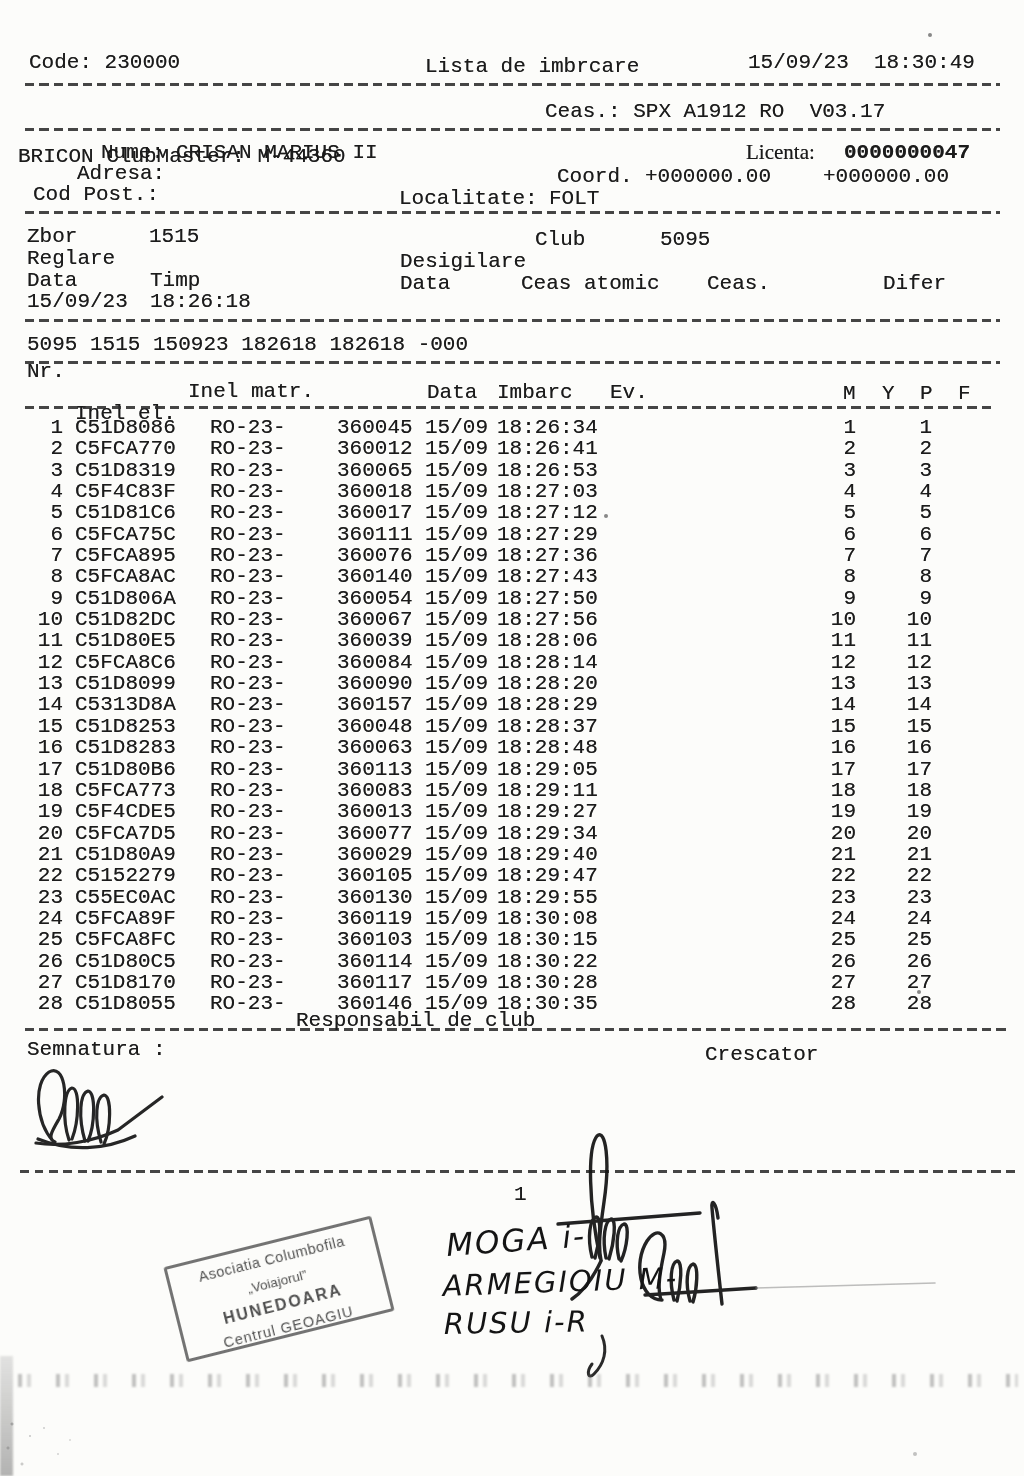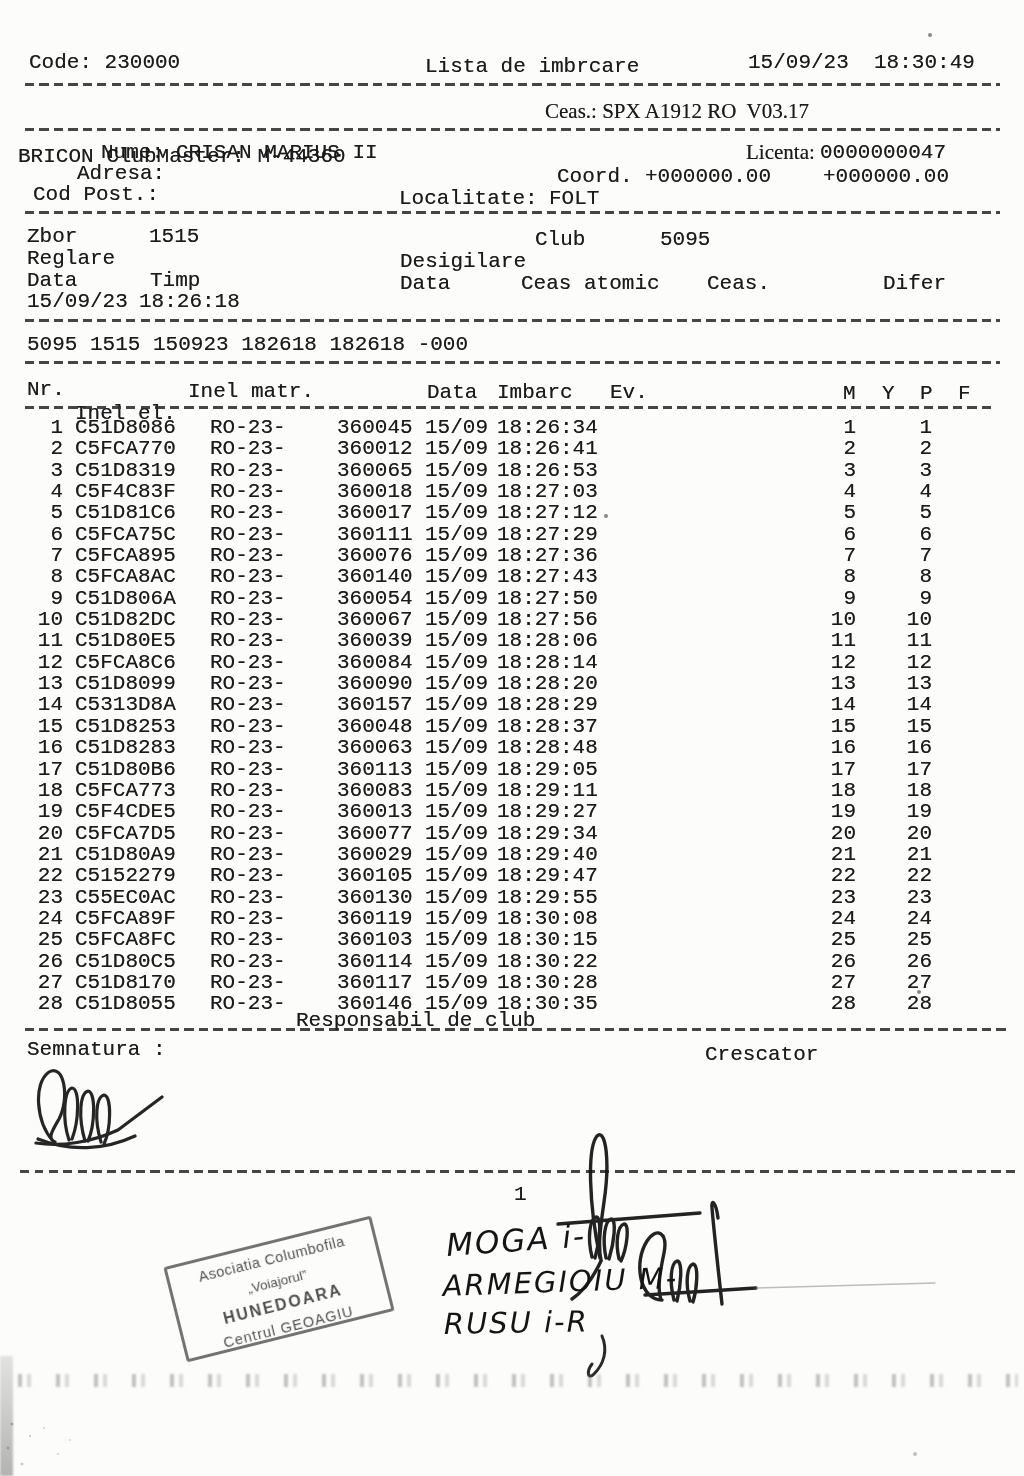--- a/index.html
+++ b/index.html
@@ -76,27 +76,27 @@
 <body>
 
 <div class="page">
 
   <div class="t" style="left:29px;top:52px;">Code: 230000</div>
   <div class="t" style="left:425px;top:56px;">Lista de imbrcare</div>
   <div class="t" style="left:748px;top:52px;">15/09/23  18:30:49</div>
   <div class="dash" style="left:25px;top:83px;width:975px;"></div>
 
   <div class="t" style="left:18px;top:98px;margin-top:48px;">BRICON ClubMaster: M-44360</div>
-  <div class="t" style="left:545px;top:101px;font-family:Liberation Serif, serif;">Ceas.: SPX A1912 RO  V03.17</div>
+  <div class="t" style="left:545px;top:101px;">Ceas.: SPX A1912 RO  V03.17</div>
   <div class="dash" style="left:25px;top:128px;width:975px;"></div>
 
   <div class="t" style="left:101px;top:142px;text-align:center;">Nume:</div>
   <div class="t" style="left:176px;top:142px;">CRISAN MARIUS II</div>
   <div class="t" style="left:746px;top:142px;font-family:Liberation Serif, serif;">Licenta:</div>
-  <div class="t" style="left:820px;top:142px;">0000000047</div>
+  <div class="t" style="left:844px;top:142px;font-weight:bold;">0000000047</div>
   <div class="t" style="left:77px;top:163px;">Adresa:</div>
   <div class="t" style="left:557px;top:166px;">Coord.</div>
   <div class="t" style="left:645px;top:166px;">+000000.00</div>
   <div class="t" style="left:823px;top:166px;">+000000.00</div>
   <div class="t" style="left:33px;top:184px;">Cod Post.:</div>
   <div class="t" style="left:399px;top:188px;">Localitate:</div>
   <div class="t" style="left:549px;top:188px;">FOLT</div>
   <div class="dash" style="left:25px;top:211px;width:975px;"></div>
 
   <div class="t" style="left:27px;top:226px;">Zbor</div>
@@ -105,27 +105,27 @@
   <div class="t" style="left:660px;top:229px;">5095</div>
   <div class="t" style="left:27px;top:248px;">Reglare</div>
   <div class="t" style="left:400px;top:251px;">Desigilare</div>
   <div class="t" style="left:27px;top:270px;">Data</div>
   <div class="t" style="left:150px;top:270px;">Timp</div>
   <div class="t" style="left:400px;top:273px;">Data</div>
   <div class="t" style="left:521px;top:273px;">Ceas atomic</div>
   <div class="t" style="left:707px;top:273px;">Ceas.</div>
   <div class="t" style="left:883px;top:273px;">Difer</div>
   <div class="t" style="left:27px;top:291px;">15/09/23</div>
-  <div class="t" style="left:139px;top:291px;">18:26:18</div>
+  <div class="t" style="left:150px;top:291px;">18:26:18</div>
   <div class="dash" style="left:25px;top:319px;width:975px;"></div>
 
   <div class="t" style="left:27px;top:334px;">5095 1515 150923 182618 182618 -000</div>
   <div class="dash" style="left:25px;top:361px;width:975px;"></div>
 
-  <div class="hdr-cell" style="left:27px;top:379px;text-align:right;">Nr.</div>
+  <div class="hdr-cell" style="left:27px;top:361px;text-align:right;">Nr.</div>
   <div class="hdr-cell" style="left:75px;top:379px;margin-top:24px;">Inel el.</div>
   <div class="hdr-cell" style="left:188px;top:381px;">Inel matr.</div>
   <div class="hdr-cell" style="left:427px;top:382px;">Data</div>
   <div class="hdr-cell" style="left:497px;top:382px;">Imbarc</div>
   <div class="hdr-cell" style="left:610px;top:382px;">Ev.</div>
   <div class="hdr-cell" style="left:843px;top:383px;">M</div>
   <div class="hdr-cell" style="left:882px;top:383px;">Y</div>
   <div class="hdr-cell" style="left:920px;top:383px;">P</div>
   <div class="hdr-cell" style="left:958px;top:383px;">F</div>
   <div class="dash" style="left:25px;top:406px;width:967px;"></div>

